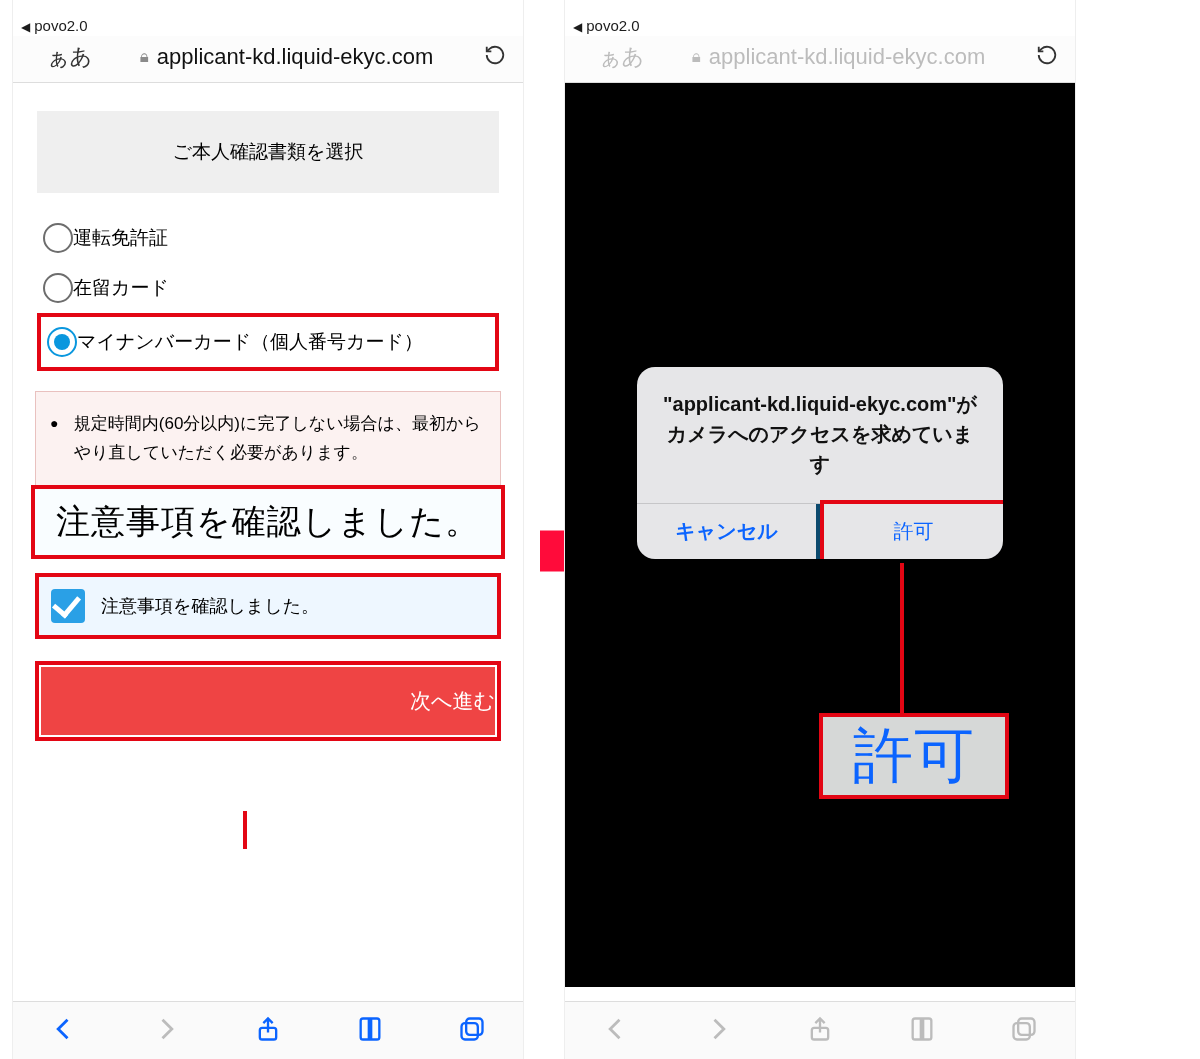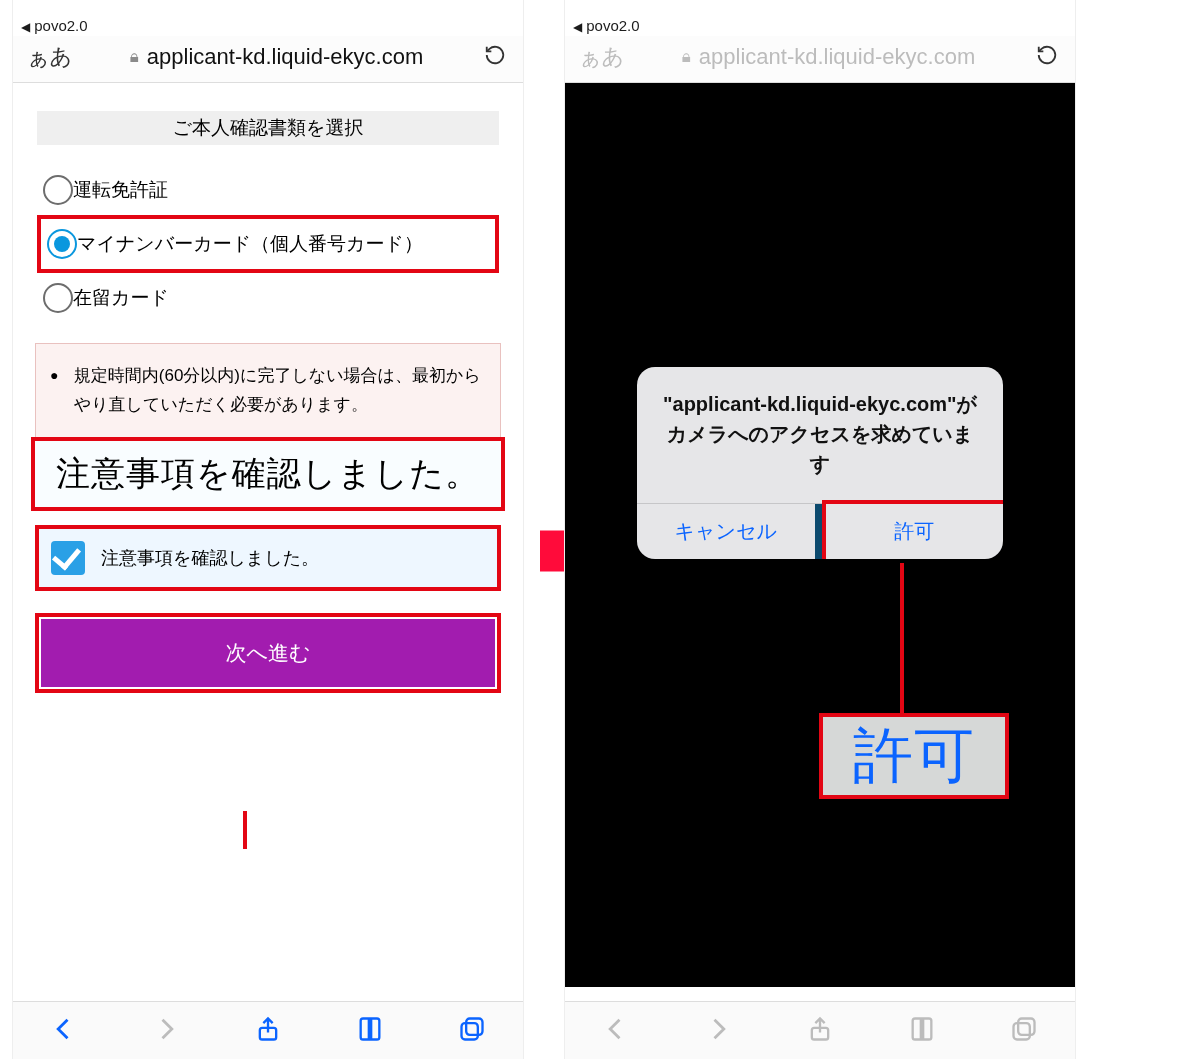--- a/index.html
+++ b/index.html
@@ -5,59 +5,59 @@
   * { box-sizing: border-box; font-family: -apple-system, "Hiragino Sans", sans-serif; }
   body { margin:0; background:#fff; width:1200px; height:1059px; }
   .stage { position:relative; width:1200px; height:1059px; display:flex; gap:40px; padding:0 12px; }
   .phone { width:512px; height:1059px; position:relative; background:#fff; border-left:1px solid #eee; border-right:1px solid #eee;}
   .phone.right .content-area { background:#000; }
   
   .statusbar { padding:2px 8px; font-size:15px; color:#1c1c1c;margin-top:15px; }
   .statusbar .tri { font-size:12px; padding-right:4px; }
   
   .urlbar { display:flex; align-items:center; gap:14px; padding:6px 14px 10px 14px; border-bottom:1px solid #ddd; background:#fcfcfc; }
-  .urlbar .aa { font-size:22px; color:#333; }
+  .urlbar .aa { font-size:22px; color:#333;margin-left:20px; }
   .right .urlbar .aa, .right .urlbar .reload, .right .urlbar .domain, .right .urlbar .lock { color:#bcbcbc; }
   .urlbar .center { flex:1; display:flex; align-items:center; justify-content:center; gap:8px; }
   .urlbar .domain { font-size:22px; color:#111; }
   .urlbar .lock { font-size:17px; color:#8a8a8a; }
   .urlbar .reload { width:28px; text-align:center; }
   .urlbar .reload svg { width:22px; height:22px; stroke:#333; }
   .content-area { position:relative; width:100%; height:904px; overflow:hidden; }
   
-  .header-band { text-align:center; padding:4px 0; margin:28px 24px 20px; background:#efefef; font-size:19px; }
+  .header-band { text-align:center; padding:28px 0; margin:28px 24px 20px; background:#efefef; font-size:19px; }
   .radios { margin:8px 24px 20px; }
   .radio-row { display:flex; align-items:center; padding:10px 6px; font-size:19px; }
   .radio { width:30px; height:30px; border:2px solid #6d6d6d; border-radius:50%; position:relative; flex:0 0 auto; }
   .radio.selected { border-color:#0a97de; }
   .radio.selected::after { content:""; position:absolute; inset:5px; background:#0a97de; border-radius:50%; }
   .hlbox { border:4px solid #e30614; }
   .hl-radio2 { }
   .notice-box { margin:0 22px; border:1px solid #e9c1bf; background:#fcf2f1; padding:18px 14px 8px; font-size:17px; line-height:1.7; }
   .notice-box ul { list-style:none; padding:0; margin:0; }
   .notice-box li { position:relative; padding-left:1.4em; margin-bottom:10px; }
   .notice-box li::before { content:"●"; position:absolute; left:0; top:2px; font-size:14px; }
   .callout-big { margin:0 18px; border:4px solid #e30614; background:#f9fdff; padding:10px 8px; font-size:34px; text-align:center; letter-spacing:1px; }
   .callout-big.right-big { display:flex; align-items:center; justify-content:center; font-size:60px; color:#0b64ff; width:190px; height:86px; padding:0; margin:0; background:#d6d8d7; }
   .check-row { margin:14px 22px; border:4px solid #e30614; background:#eef7ff; display:flex; align-items:center; gap:16px; padding:12px 12px; font-size:18px; }
   .chk { width:34px; height:34px; background:#2aa0e6; border-radius:4px; position:relative; }
   .chk::after { content:""; position:absolute; left:7px; top:2px; width:12px; height:20px; border-right:5px solid #fff; border-bottom:5px solid #fff; transform:rotate(40deg); }
   .next-btn { margin:22px 22px; border:4px solid #e30614; padding:2px; }
-  .next-btn-inner { background:#a21caf; color:#fff; height:68px; display:flex; align-items:center; justify-content:center; font-size:21px; }
+  .next-btn-inner { background:#ef4444; color:#fff; height:68px; display:flex; align-items:center; justify-content:flex-end; font-size:21px; }
   
   .toolbar { position:absolute; bottom:0; left:0; right:0; height:58px; display:flex; justify-content:space-around; align-items:center; border-top:1px solid #ddd; background:#fafafa; }
   .toolbar svg { width:28px; height:28px; }
   .toolbar .blue svg { stroke:#0b64ff; }
   .toolbar .grey svg { stroke:#bcbcbc; }
   
   .ios-alert { position:absolute; left:50%; top:42%; transform:translate(-50%,-50%); width:366px; background:#e6e6e8; border-radius:18px; overflow:hidden; box-shadow:0 2px 18px rgba(0,0,0,.4); }
   .ios-alert .msg { padding:22px 20px 24px; text-align:center; font-size:20px; font-weight:600; line-height:1.5; color:#111; }
   .ios-alert .btns { display:flex; border-top:1px solid #c6c6c8; }
   .ios-alert .btns > div { flex:1; text-align:center; padding:14px 0; font-size:20px; color:#0b64ff; }
-  .ios-alert .btns .cancel { font-weight:400; border-right:7px solid #0c4a6e; }
+  .ios-alert .btns .cancel { font-weight:700; border-right:4px solid #0c4a6e; }
   .ios-alert .btns .allow { border:4px solid #e30614; margin:-4px -4px -4px 0; position:relative; }
   .arrow { position:absolute; left:540px; top:500px; width:102px; height:102px; }
   .arrow svg { width:100%; height:100%; }
   .conn-left { left:230px; top:728px; height:38px; border:none; border-left:4px solid #e30614; width:4px; position:absolute; }
   .right-big-wrap { position:absolute; left:50%; transform:translateX(-50%); top:630px; }
   .conn-right { position:absolute; left:50%; top:480px; transform:translateX(80px); width:4px; height:150px; border-left:4px solid #e30614; }
 </style>
 </head>
 <body>
 
@@ -82,27 +82,27 @@
     </div>
 
     <div class="content-area">
       <div class="header-band">ご本人確認書類を選択</div>
 
       <div class="radios">
         <div class="radio-row">
           <span class="radio"></span>
           <span>運転免許証</span>
         </div>
+        <div class="radio-row">
+          <span class="radio"></span>
+          <span>在留カード</span>
+        </div>
         <div class="radio-row hlbox hl-radio2">
           <span class="radio selected"></span>
           <span>マイナンバーカード（個人番号カード）</span>
-        </div>
-        <div class="radio-row">
-          <span class="radio"></span>
-          <span>在留カード</span>
         </div>
       </div>
 
 
       <div class="notice-box">
         <ul>
           <li>規定時間内(60分以内)に完了しない場合は、最初からやり直していただく必要があります。</li>
         </ul>
       </div>
 

